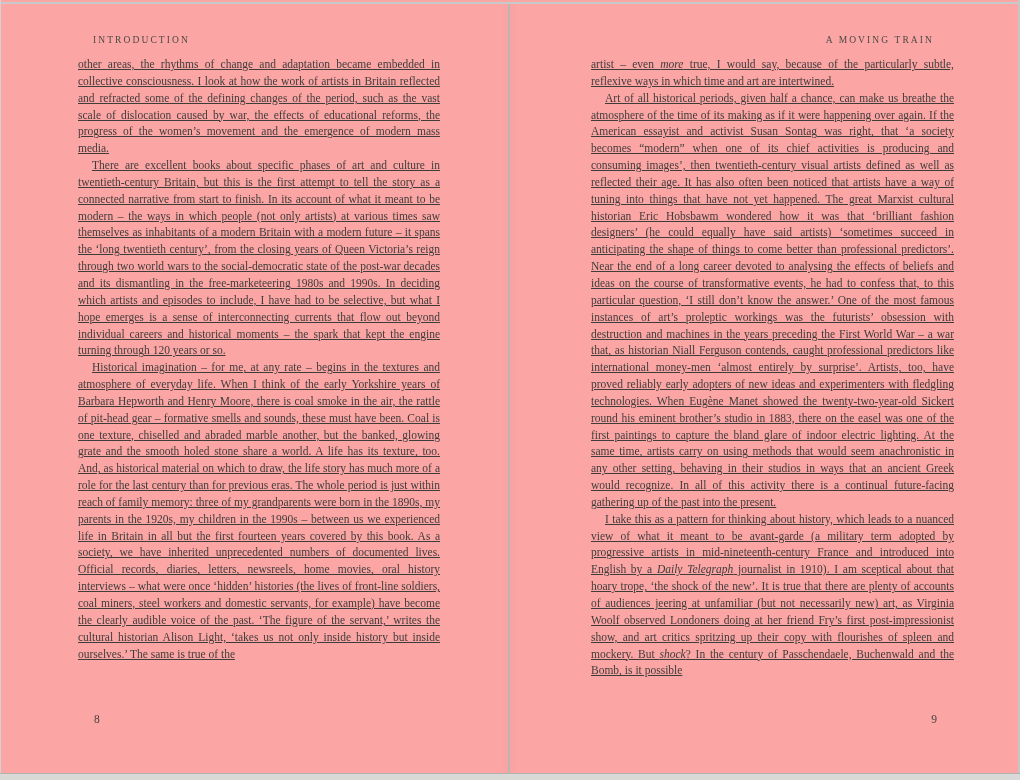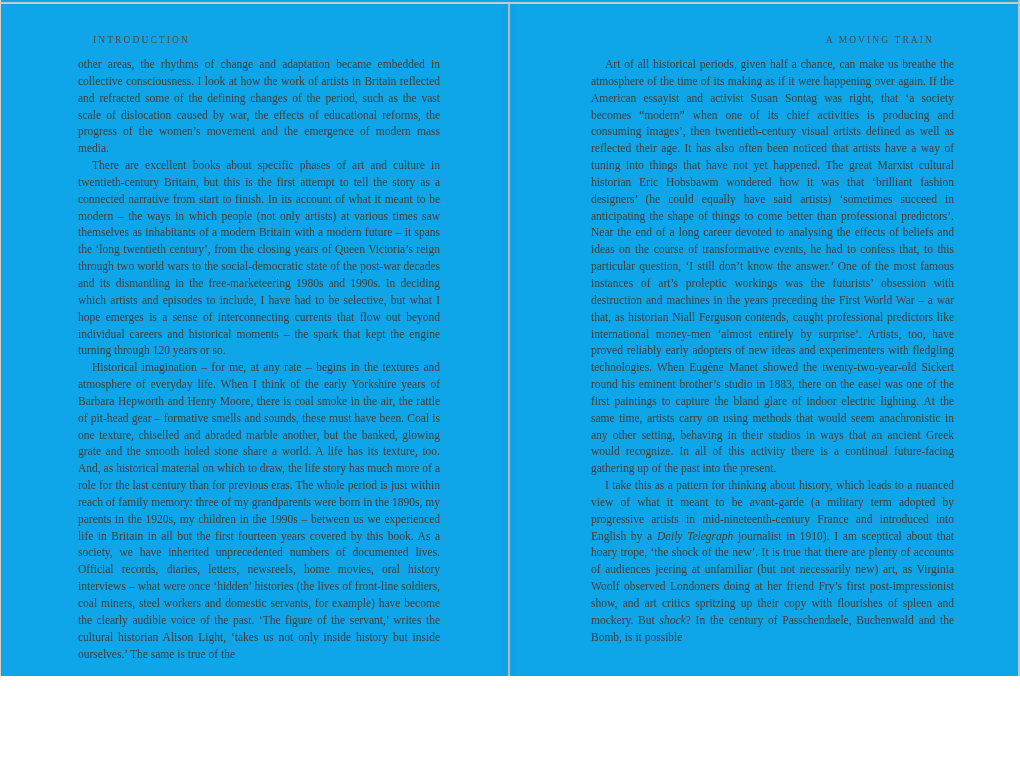--- a/index.html
+++ b/index.html
@@ -4,22 +4,22 @@
 <style>
   html, body {
     margin: 0;
     padding: 0;
     background: #ffffff;
     font-family: "Liberation Serif", "DejaVu Serif", serif;
   }
   .spread {
     position: relative;
     width: 1020px;
-    height: 676px;
-    background: #0ea5e9;
+    height: 780px;
+    background: #fca5a5;
     overflow: hidden;
   }
   
   .edge-top {
     position: absolute; left: 0; top: 2px; width: 1020px; height: 2px;
     background: #c9c9c9;
   }
   .edge-left {
     position: absolute; left: 0; top: 0; width: 1px; height: 774px;
     background: #d2d2d2;
@@ -63,20 +63,21 @@
     font-size: 11.5px;
     line-height: 16.85px;
     color: #3f3d3a;
     text-align: justify;
   }
   .page.left  .body-text { left: 78px; }
   .page.right .body-text { left: 70px; width: 363px; }
 
   .body-text p.para {
     margin: 0;
+    text-decoration: underline;
   }
   .body-text p.para.indent {
     text-indent: 14px;
   }
   .body-text em {
     font-style: italic;
   }
 
   .folio {
     position: absolute;
@@ -98,20 +99,21 @@
         <p class="para"><span>other areas, the rhythms of change and adaptation became embedded in collective consciousness. I look at how the work of artists in Britain reflected and refracted some of the defining changes of the period, such as the vast scale of dislocation caused by war, the effects of educational reforms, the progress of the women’s movement and the emergence of modern mass media.</span></p>
         <p class="para indent"><span>There are excellent books about specific phases of art and culture in twentieth-century Britain, but this is the first attempt to tell the story as a connected narrative from start to finish. In its account of what it meant to be modern – the ways in which people (not only artists) at various times saw themselves as inhabitants of a modern Britain with a modern future – it spans the ‘long twentieth century’, from the closing years of Queen Victoria’s reign through two world wars to the social-democratic state of the post-war decades and its dismantling in the free-marketeering 1980s and 1990s. In deciding which artists and episodes to include, I have had to be selective, but what I hope emerges is a sense of interconnecting currents that flow out beyond individual careers and historical moments – the spark that kept the engine turning through 120 years or so.</span></p>
         <p class="para indent"><span>Historical imagination – for me, at any rate – begins in the textures and atmosphere of everyday life. When I think of the early Yorkshire years of Barbara Hepworth and Henry Moore, there is coal smoke in the air, the rattle of pit-head gear – formative smells and sounds, these must have been. Coal is one texture, chiselled and abraded marble another, but the banked, glowing grate and the smooth holed stone share a world. A life has its texture, too. And, as historical material on which to draw, the life story has much more of a role for the last century than for previous eras. The whole period is just within reach of family memory: three of my grandparents were born in the 1890s, my parents in the 1920s, my children in the 1990s – between us we experienced life in Britain in all but the first fourteen years covered by this book. As a society, we have inherited unprecedented numbers of documented lives. Official records, diaries, letters, newsreels, home movies, oral history interviews – what were once ‘hidden’ histories (the lives of front-line soldiers, coal miners, steel workers and domestic servants, for example) have become the clearly audible voice of the past. ‘The figure of the servant,’ writes the cultural historian Alison Light, ‘takes us not only inside history but inside ourselves.’ The same is true of the</span></p>
       </div>
     <div class="folio">8</div>
   </div>
 
   <div class="page right">
     <div class="running-head">A MOVING TRAIN</div>
     <div class="body-text">
+        <p class="para"><span>artist – even </span><em>more</em><span> true, I would say, because of the particularly subtle, reflexive ways in which time and art are intertwined.</span></p>
         <p class="para indent"><span>Art of all historical periods, given half a chance, can make us breathe the atmosphere of the time of its making as if it were happening over again. If the American essayist and activist Susan Sontag was right, that ‘a society becomes “modern” when one of its chief activities is producing and consuming images’, then twentieth-century visual artists defined as well as reflected their age. It has also often been noticed that artists have a way of tuning into things that have not yet happened. The great Marxist cultural historian Eric Hobsbawm wondered how it was that ‘brilliant fashion designers’ (he could equally have said artists) ‘sometimes succeed in anticipating the shape of things to come better than professional predictors’. Near the end of a long career devoted to analysing the effects of beliefs and ideas on the course of transformative events, he had to confess that, to this particular question, ‘I still don’t know the answer.’ One of the most famous instances of art’s proleptic workings was the futurists’ obsession with destruction and machines in the years preceding the First World War – a war that, as historian Niall Ferguson contends, caught professional predictors like international money-men ‘almost entirely by surprise’. Artists, too, have proved reliably early adopters of new ideas and experimenters with fledgling technologies. When Eugène Manet showed the twenty-two-year-old Sickert round his eminent brother’s studio in 1883, there on the easel was one of the first paintings to capture the bland glare of indoor electric lighting. At the same time, artists carry on using methods that would seem anachronistic in any other setting, behaving in their studios in ways that an ancient Greek would recognize. In all of this activity there is a continual future-facing gathering up of the past into the present.</span></p>
         <p class="para indent"><span>I take this as a pattern for thinking about history, which leads to a nuanced view of what it meant to be avant-garde (a military term adopted by progressive artists in mid-nineteenth-century France and introduced into English by a </span><em>Daily Telegraph</em><span> journalist in 1910). I am sceptical about that hoary trope, ‘the shock of the new’. It is true that there are plenty of accounts of audiences jeering at unfamiliar (but not necessarily new) art, as Virginia Woolf observed Londoners doing at her friend Fry’s first post-impressionist show, and art critics spritzing up their copy with flourishes of spleen and mockery. But </span><em>shock</em><span>? In the century of Passchendaele, Buchenwald and the Bomb, is it possible</span></p>
       </div>
     <div class="folio">9</div>
   </div>
 
   <div class="spine"></div>
   <div class="edge-top"></div>
   <div class="edge-left"></div>
   <div class="edge-right"></div>

